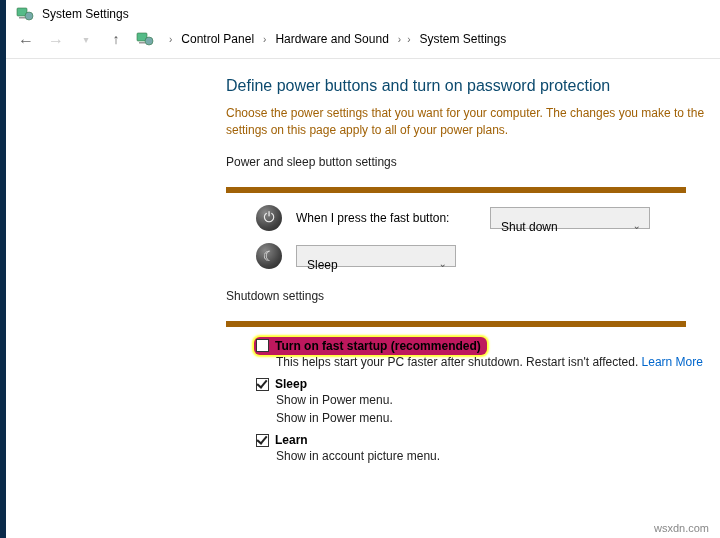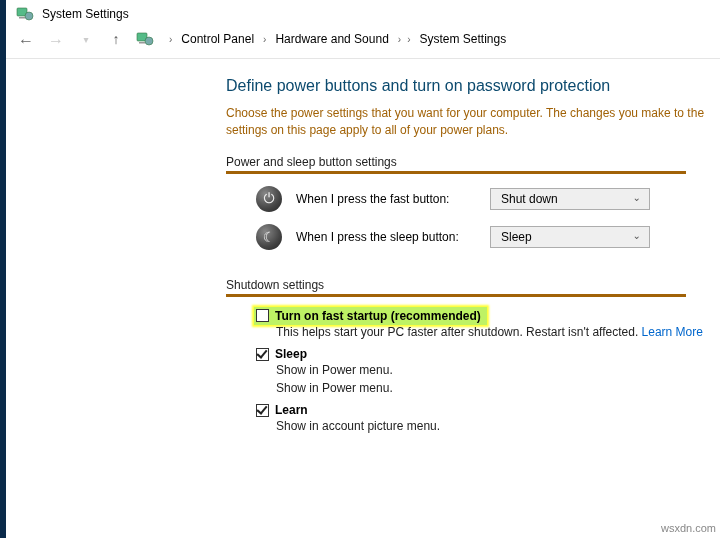--- a/index.html
+++ b/index.html
@@ -63,22 +63,22 @@
     .page-desc {
       font-size: 12px;
       line-height: 1.4;
       margin-bottom: 16px;
       color: #a16207;
     }
     .section-header {
       font-size: 12px;
       color: #222;
       margin-bottom: 10px;
-      border-bottom: 3px solid #a16207;
-      padding-bottom: 2px;
+      border-bottom: 6px solid #a16207;
+      padding-bottom: 18px;
       width: 460px;
     }
     .setting-row {
       display: flex;
       align-items: center;
       gap: 14px;
       margin: 12px 0 12px 30px;
     }
     .round-icon {
       width: 26px;
@@ -95,39 +95,39 @@
     .setting-label {
       width: 180px;
       font-size: 12px;
     }
     .dropdown {
       display: flex;
       align-items: flex-start;
       justify-content: space-between;
       border: 1px solid #adadad;
       background: #efefef;
-      padding: 3px 8px 3px 10px;
+      padding: 12px 8px 3px 10px;
       font-size: 12px;
       width: 160px;
       height: 22px;
     }
     .dropdown .chev {
       font-size: 10px;
       color: #555;
     }
     .shutdown-section {
-      margin-top: 28px;
+      margin-top: 20px;
     }
     .highlight-row {
-      background: #bef264;
+      background: #be185d;
       display: inline-flex;
       align-items: center;
       padding: 2px 6px 2px 2px;
       margin-left: 28px;
-      border-radius: 0;
+      border-radius: 6px;
       box-shadow: 0 0 2px 2px #ffff33;
     }
     .checkbox {
       display: inline-block;
       width: 13px;
       height: 13px;
       border: 1px solid #333;
       background: #fff;
       margin-right: 6px;
       position: relative;
@@ -153,21 +153,21 @@
     .check-label { font-weight: bold; }
     .sub-text {
       font-size: 12px;
       margin: 0 0 4px 50px;
       color: #222;
     }
     .link { color: #0066cc; cursor: pointer; }
     .watermark {
       position: absolute;
       bottom: 4px;
-      right: 4px;
+      right: 11px;
       font-size: 11px;
       color: #888;
     }
     .pc-icon {
       width: 18px; height: 16px; position: relative; display:inline-block;
     }
     .pc-icon svg { width:18px; height:16px; }
   </style>
 </head>
 <body>
@@ -216,21 +216,20 @@
     <span class="round-icon">⏻</span>
     <span class="setting-label">When I press the fast button:</span>
     <div class="dropdown">
       <span>Shut down</span>
       <span class="chev">⌄</span>
     </div>
   </div>
 
   <div class="setting-row">
     <span class="round-icon">☾</span>
-    <span class="setting-label">When I press the sleep button:</span>
     <div class="dropdown">
       <span>Sleep</span>
       <span class="chev">⌄</span>
     </div>
   </div>
 
   <div class="shutdown-section">
     <div class="section-header">Shutdown settings</div>
 
     <div class="highlight-row">

